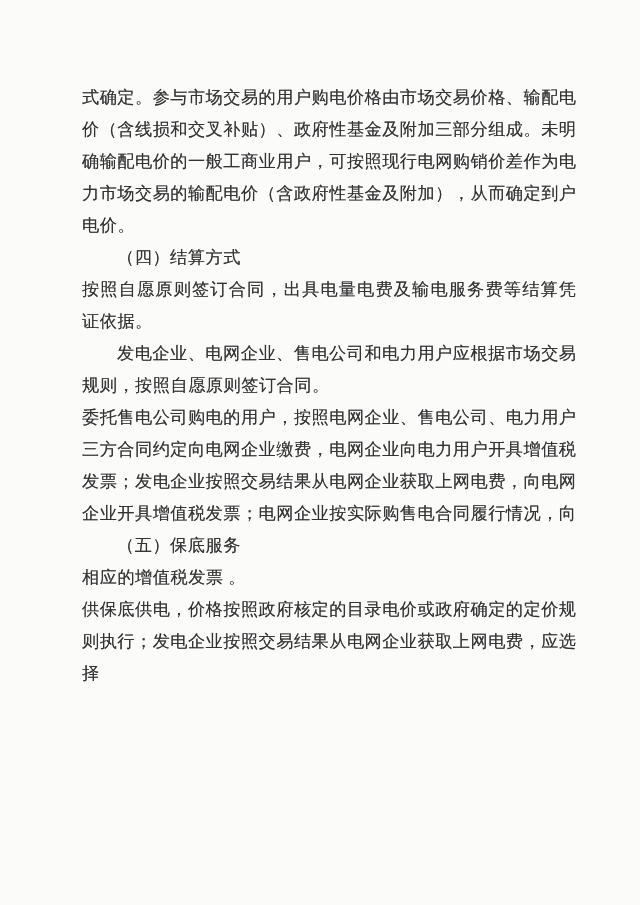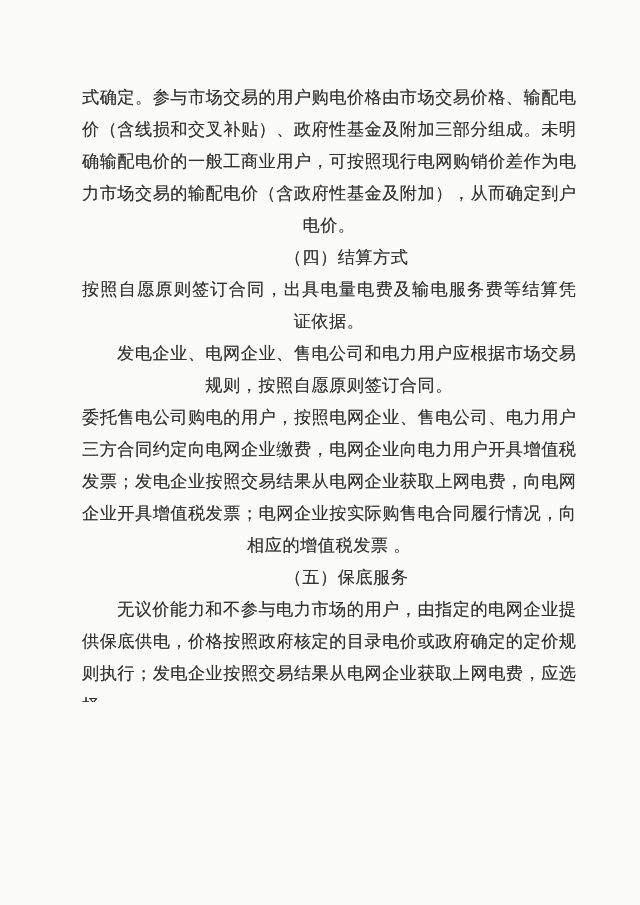--- a/index.html
+++ b/index.html
@@ -25,21 +25,21 @@
     position: absolute;
     left: 82px;
     top: 82px;
     width: 494px;
   }
   .line {
     font-size: 17.2px;
     line-height: 32px;
     height: 32px;
     color: var(--ink, #333333);
-    text-align: center;
+    text-align: left;
     white-space: nowrap;
     letter-spacing: 0.5px;
     text-shadow: 0 0 0.6px rgba(70,70,70,0.7);
   }
   .line.fill {
     white-space: normal;
     text-align: justify;
     text-align-last: justify;
     text-justify: inter-character;
     letter-spacing: 0;
@@ -70,20 +70,19 @@
       <div class="line">电价。</div>
       <div class="line indent">（四）结算方式</div>
       <div class="line fill">按照自愿原则签订合同，出具电量电费及输电服务费等结算凭</div>
       <div class="line">证依据。</div>
       <div class="line fill indent">发电企业、电网企业、售电公司和电力用户应根据市场交易</div>
       <div class="line">规则，按照自愿原则签订合同。</div>
       <div class="line fill">委托售电公司购电的用户，按照电网企业、售电公司、电力用户</div>
       <div class="line fill">三方合同约定向电网企业缴费，电网企业向电力用户开具增值税</div>
       <div class="line fill">发票；发电企业按照交易结果从电网企业获取上网电费，向电网</div>
       <div class="line fill">企业开具增值税发票；电网企业按实际购售电合同履行情况，向</div>
+      <div class="line indent">（五）保底服务</div>
       <div class="line">相应的增值税发票 。</div>
-      <div class="line indent">（五）保底服务</div>
-      <div class="line fill indent">无议价能力和不参与电力市场的用户，由指定的电网企业提</div>
       <div class="line fill">供保底供电，价格按照政府核定的目录电价或政府确定的定价规</div>
       <div class="line fill">则执行；发电企业按照交易结果从电网企业获取上网电费，应选择</div>
     </div>
   <div class="page-number">— 13 —</div>
 </div>
 
 </body></html>

